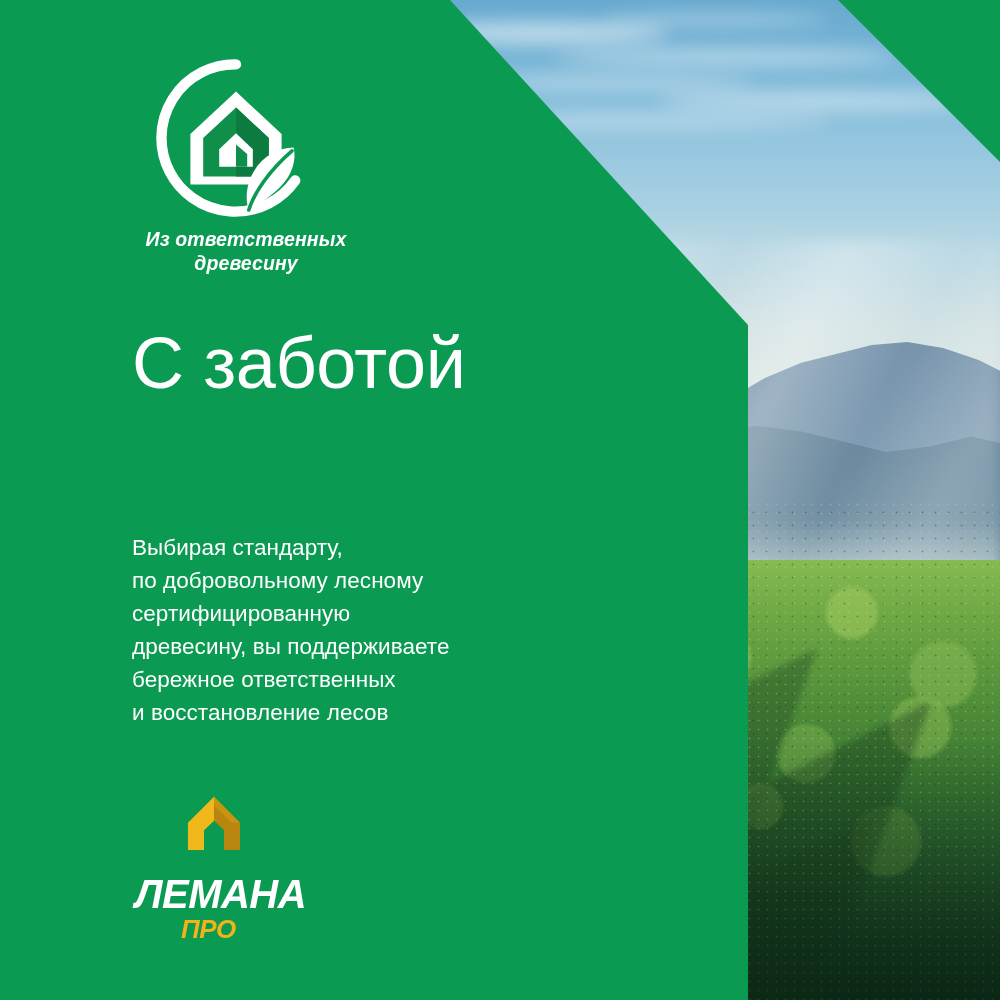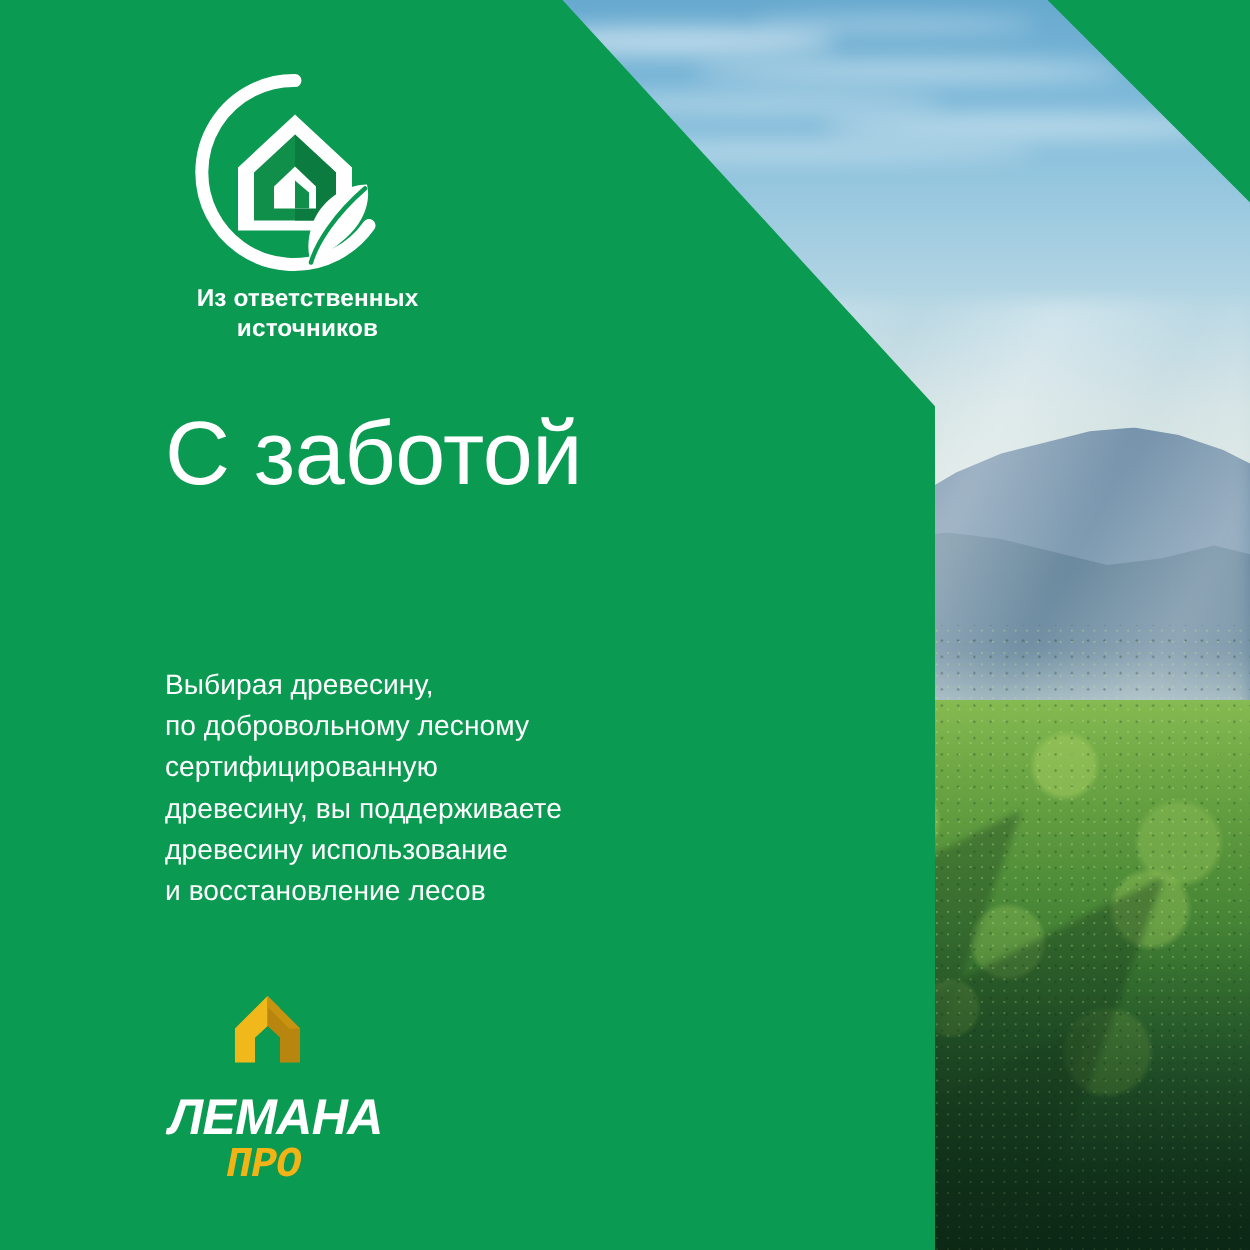--- a/index.html
+++ b/index.html
@@ -202,20 +202,21 @@
     position:absolute;
     inset:0;
     z-index:5;
   }
 
   
   .cert-logo {
     position:absolute;
     left:131px; top:58px;
     width:250px;
+    font-style:italic;
   }
   .cert-mark { width:160px; height:160px; margin-left:25px; display:block; }
   .cert-caption {
     margin-top:10px;
     text-align:center;
     color:#ffffff;
     font-size:19.5px;
     font-weight:bold;
     line-height:1.22;
     letter-spacing:.1px;
@@ -261,26 +262,25 @@
     font-size:40px;
     font-weight:bold;
     letter-spacing:-0.5px;
     line-height:1;
     font-style:italic;
   }
   .brand-sub {
     margin-top:2px;
     margin-left:46px;
     color:#f2b316;
-    font-size:34px;
+    font-size:26px;
     font-weight:bold;
     letter-spacing:-0.5px;
     line-height:1;
     font-style:italic;
-    font-family:Liberation Mono, monospace;
   }
 </style>
 </head>
 <body>
 
 <div id="banner">
 
   <div class="photo">
     <div class="photo-inner">
       <div class="sky">
@@ -326,34 +326,34 @@
 
         <path d="M172 112
                  C150 112 124 128 116 156
                  C112 170 113 182 116 190
                  C130 182 152 168 163 152
                  C172 139 175 124 172 112 Z" fill="#ffffff"></path>
         <path d="M116 190 C122 170 140 142 170 116" fill="none" stroke="#0a9a52" stroke-width="4.5" stroke-linecap="round"></path>
       </svg>
       <div class="cert-caption">
         <span>Из ответственных</span>
-        <span>источников</span>
+        <span>древесину</span>
       </div>
     </div>
 
     <div class="headline">
       <span>С заботой</span>
     </div>
 
     <div class="body-copy">
-      <span>Выбирая древесину,</span>
+      <span>Выбирая стандарту,</span>
       <span>по добровольному лесному</span>
       <span>сертифицированную</span>
       <span>древесину, вы поддерживаете</span>
-      <span>древесину использование</span>
+      <span>бережное ответственных</span>
       <span>и восстановление лесов</span>
     </div>
 
     <div class="brand">
       <svg class="brand-house" viewBox="0 0 100 100">
 
         <path d="M50 6 L8 48 L8 92 L34 92 L34 60 L50 45 Z" fill="#f0b81b"></path>
         <path d="M50 6 L66 22 L34 52 L34 60 L50 45 L50 6 Z" fill="#f0b81b"></path>
 
         <path d="M50 6 L92 48 L92 92 L66 92 L66 60 L50 45 Z" fill="#b8860f"></path>

